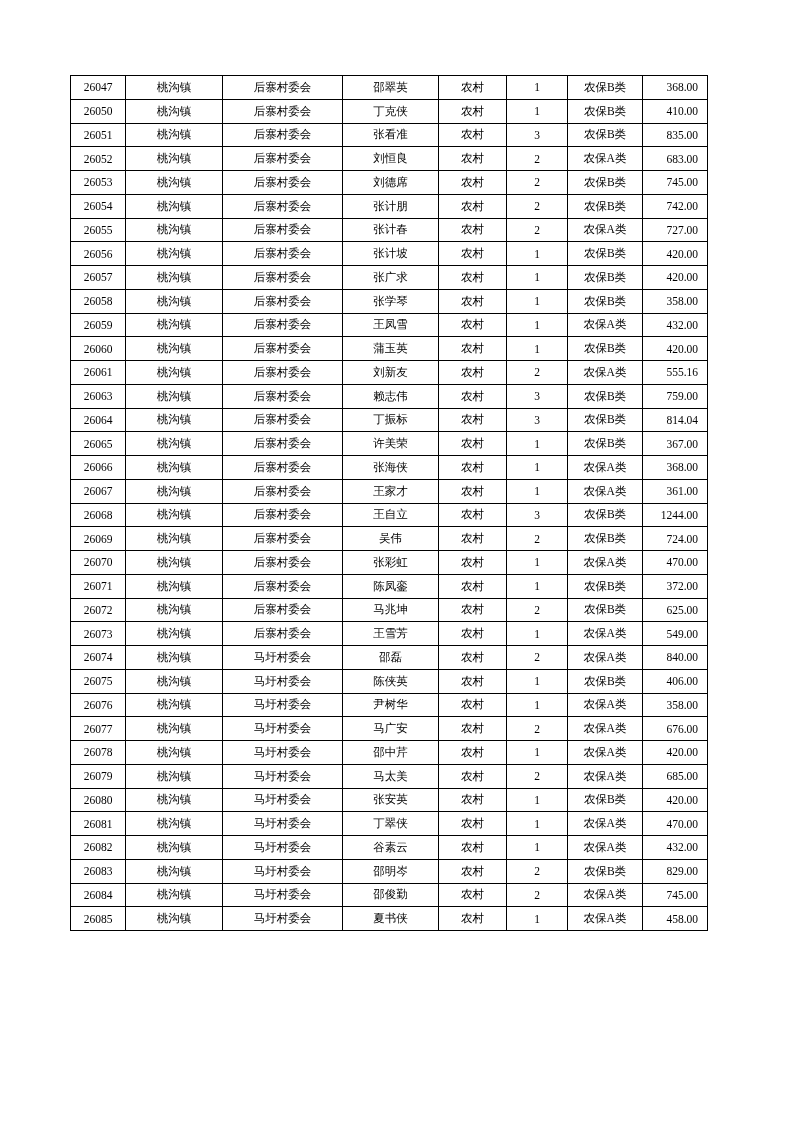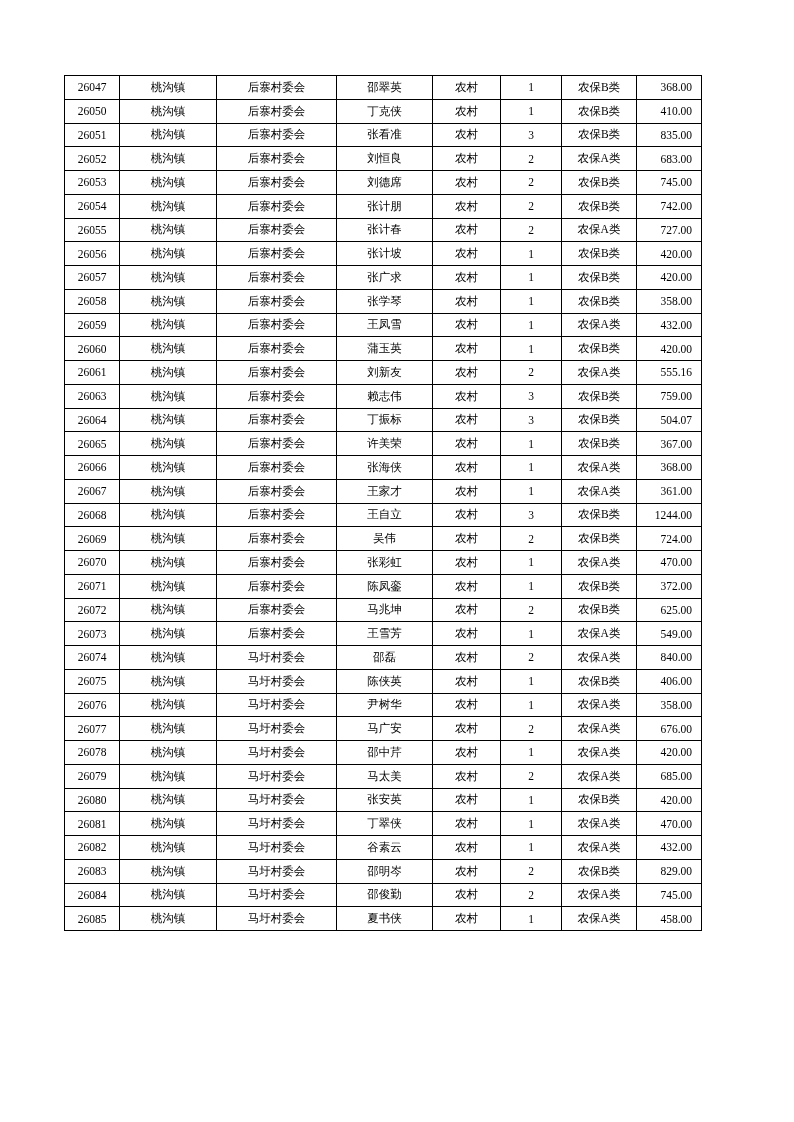--- a/index.html
+++ b/index.html
@@ -11,21 +11,21 @@
     position: relative;
     width: 794px;
     height: 1122px;
     background: #ffffff;
     font-family: "Liberation Serif", "DejaVu Serif", serif;
     color: #000000;
     overflow: hidden;
   }
   table.roster {
     position: absolute;
-    left: 64px;
+    left: 70px;
     top: 75px;
     border-collapse: collapse;
     table-layout: fixed;
     font-size: 11.5px;
   }
   table.roster td {
     border: 1px solid #000000;
     height: 23.75px;
     padding: 0 2px;
     text-align: center;
@@ -206,21 +206,21 @@
           <td>759.00</td>
         </tr>
         <tr>
           <td>26064</td>
           <td>桃沟镇</td>
           <td>后寨村委会</td>
           <td>丁振标</td>
           <td>农村</td>
           <td>3</td>
           <td>农保B类</td>
-          <td>504.07</td>
+          <td>814.04</td>
         </tr>
         <tr>
           <td>26065</td>
           <td>桃沟镇</td>
           <td>后寨村委会</td>
           <td>许美荣</td>
           <td>农村</td>
           <td>1</td>
           <td>农保B类</td>
           <td>367.00</td>

